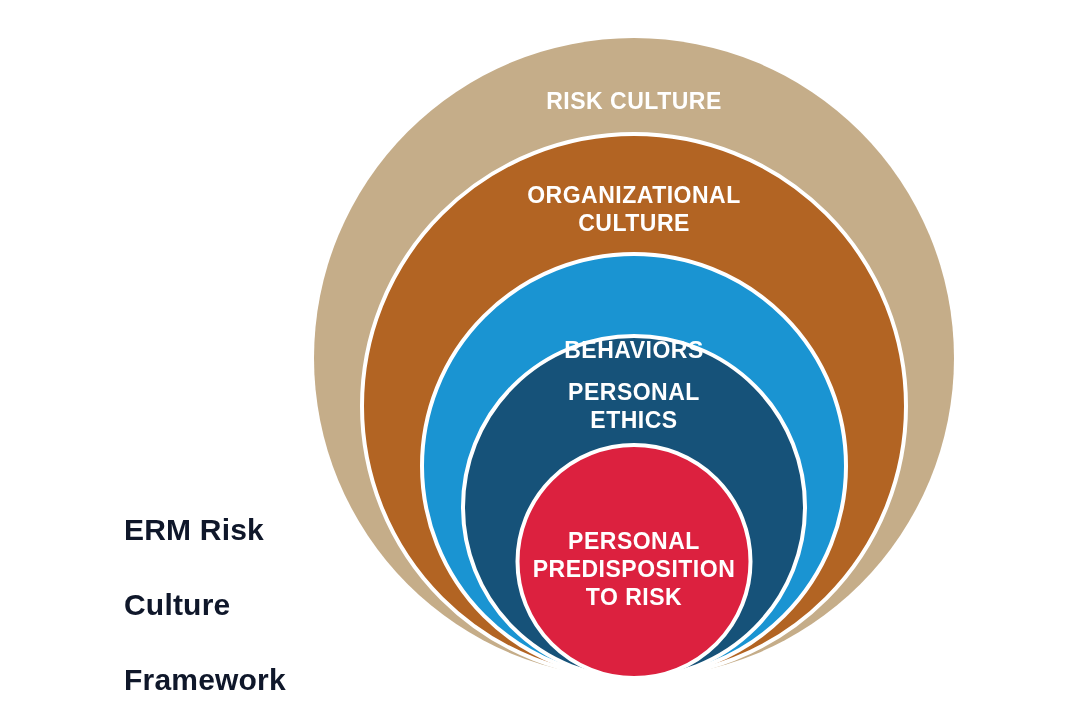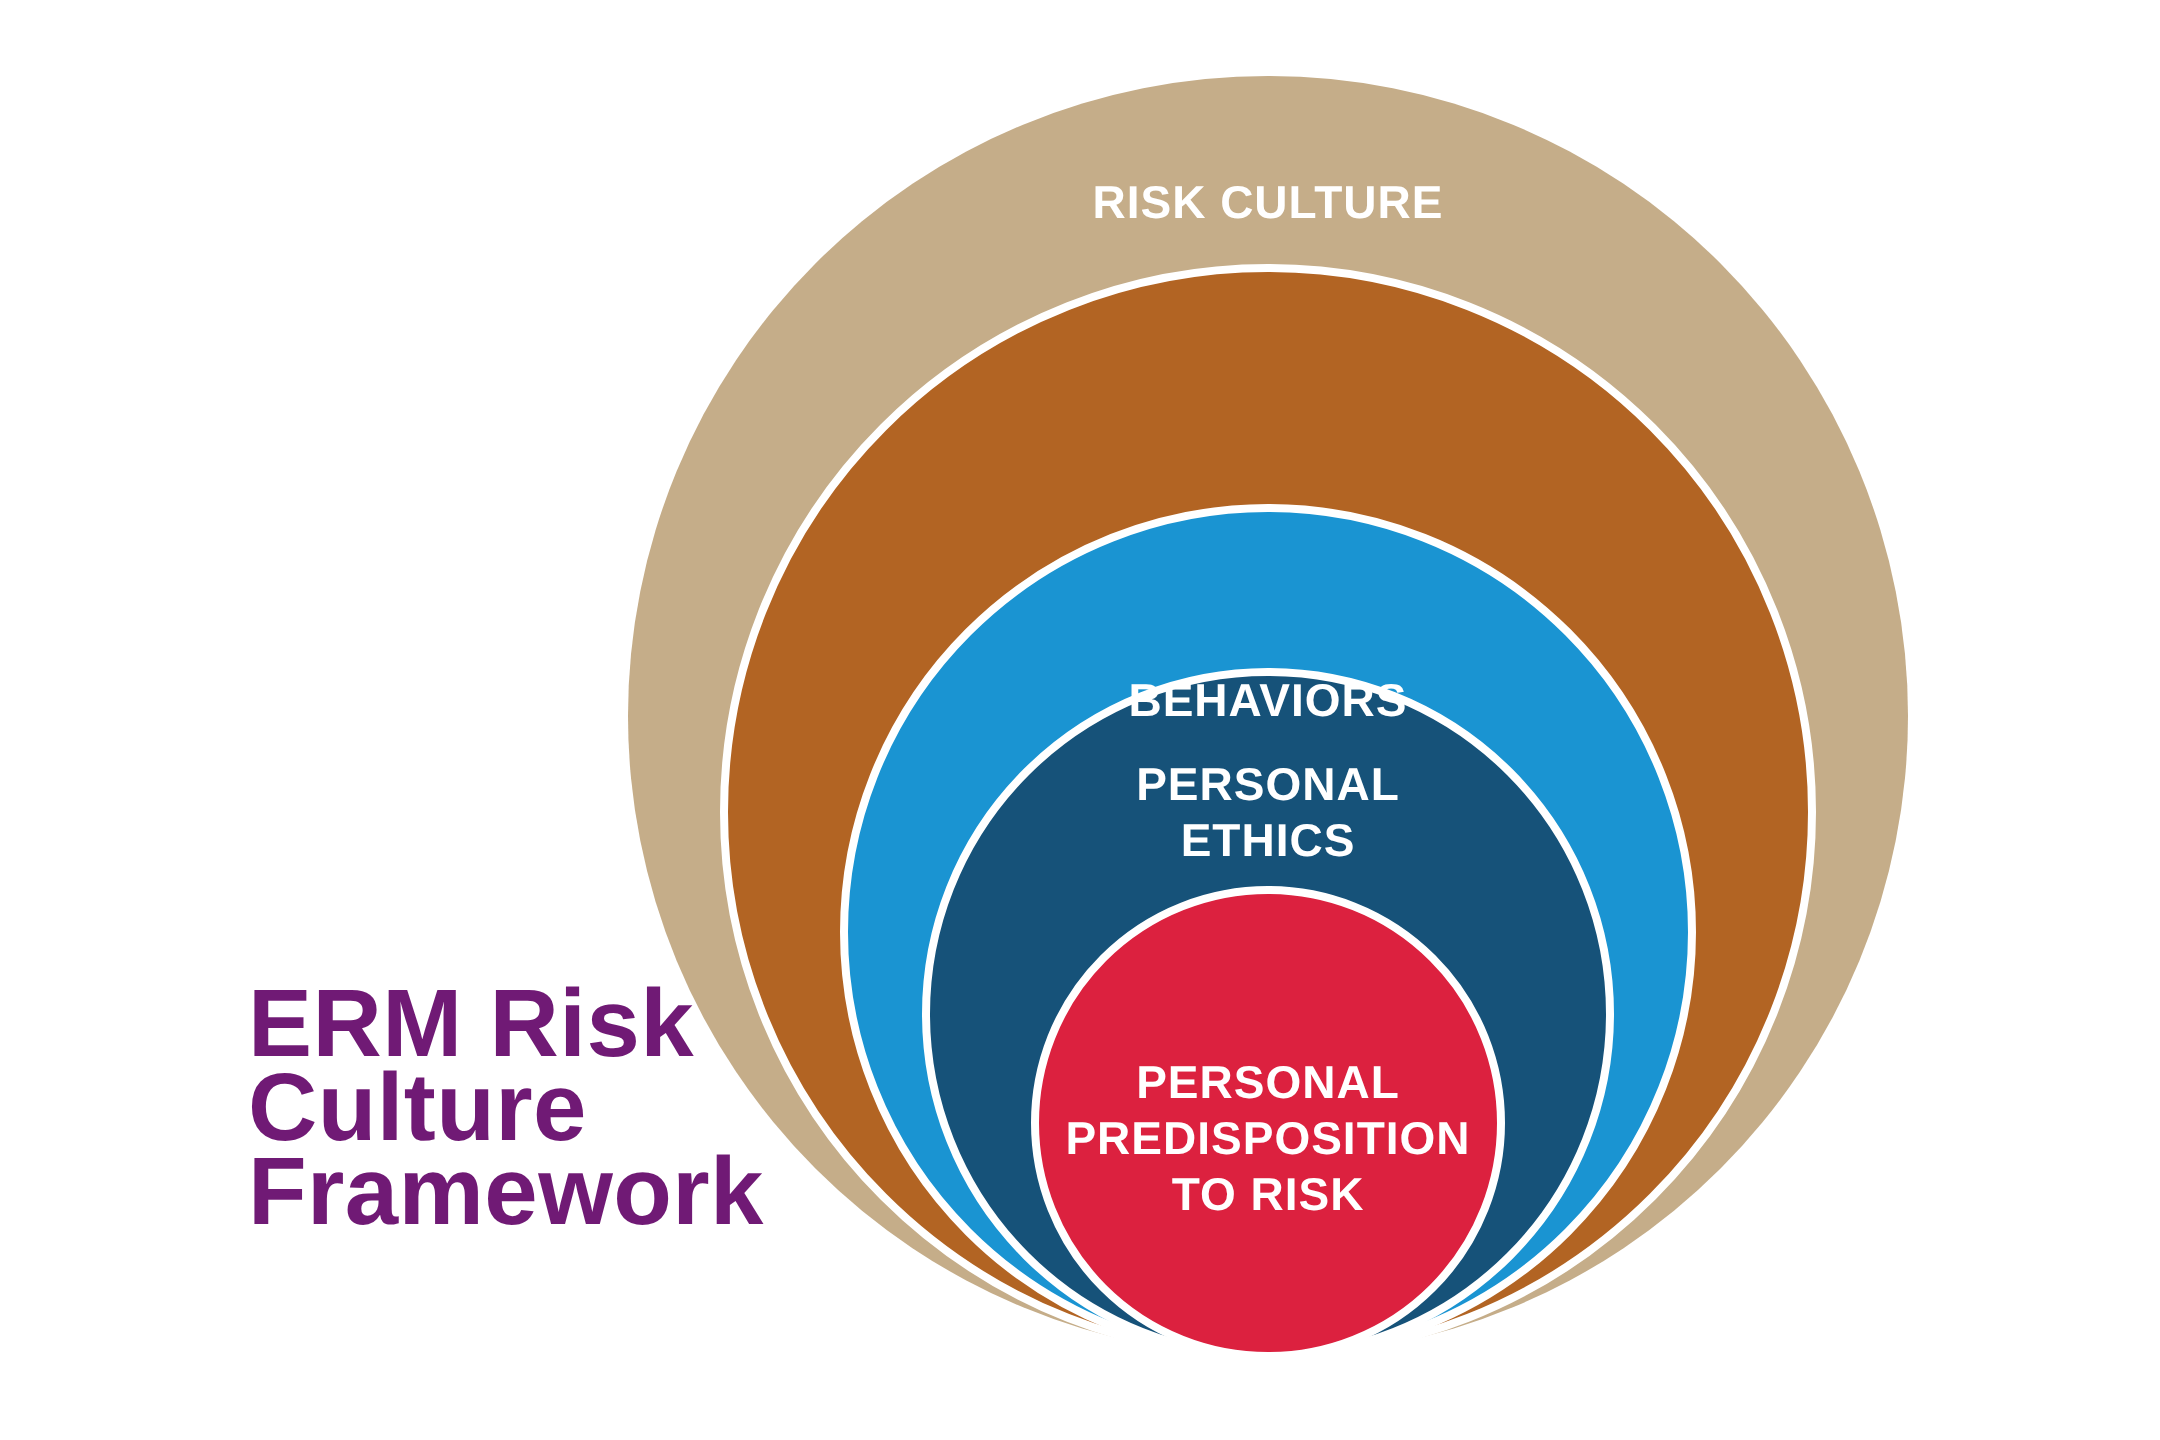--- a/index.html
+++ b/index.html
@@ -36,43 +36,45 @@
   }
   .lbl-risk-culture        { top: 87px;  }
   .lbl-organizational      { top: 181px; }
   .lbl-behaviors           { top: 294px; margin-top: 42px; }
   .lbl-personal-ethics     { top: 378px; }
   .lbl-predisposition      { top: 527px; }
   .diagram-title {
     position: absolute;
     left: 124px;
     top: 492px;
-    color: #701a75;
-    font-size: 48px;
+    color: #0f172a;
+    font-size: 30px;
     font-weight: 600;
-    line-height: 42px;
+    line-height: 75px;
     letter-spacing: 0.2px;
     white-space: pre-line;
   }
 </style>
 </head>
 <body>
 
 <div class="stage">
 
   <svg class="rings-svg" width="1080" height="720" viewBox="0 0 1080 720">
     <circle cx="634" cy="358" r="320" fill="#c5ad89"></circle>
     <circle cx="634" cy="406" r="272" stroke="#ffffff" stroke-width="4" fill="#b26423"></circle>
     <circle cx="634" cy="466" r="212" stroke="#ffffff" stroke-width="4" fill="#1a94d2"></circle>
     <circle cx="634" cy="507" r="171" stroke="#ffffff" stroke-width="4" fill="#165279"></circle>
     <circle cx="634" cy="561.5" r="116.5" stroke="#ffffff" stroke-width="4" fill="#dc213f"></circle>
   </svg>
 
   <div class="ring-label lbl-risk-culture">RISK CULTURE</div>
 
+  <div class="ring-label lbl-organizational">ORGANIZATIONAL
+CULTURE</div>
 
   <div class="ring-label lbl-behaviors">BEHAVIORS</div>
 
   <div class="ring-label lbl-personal-ethics">PERSONAL
 ETHICS</div>
 
   <div class="ring-label lbl-predisposition">PERSONAL
 PREDISPOSITION
 TO RISK</div>
 

